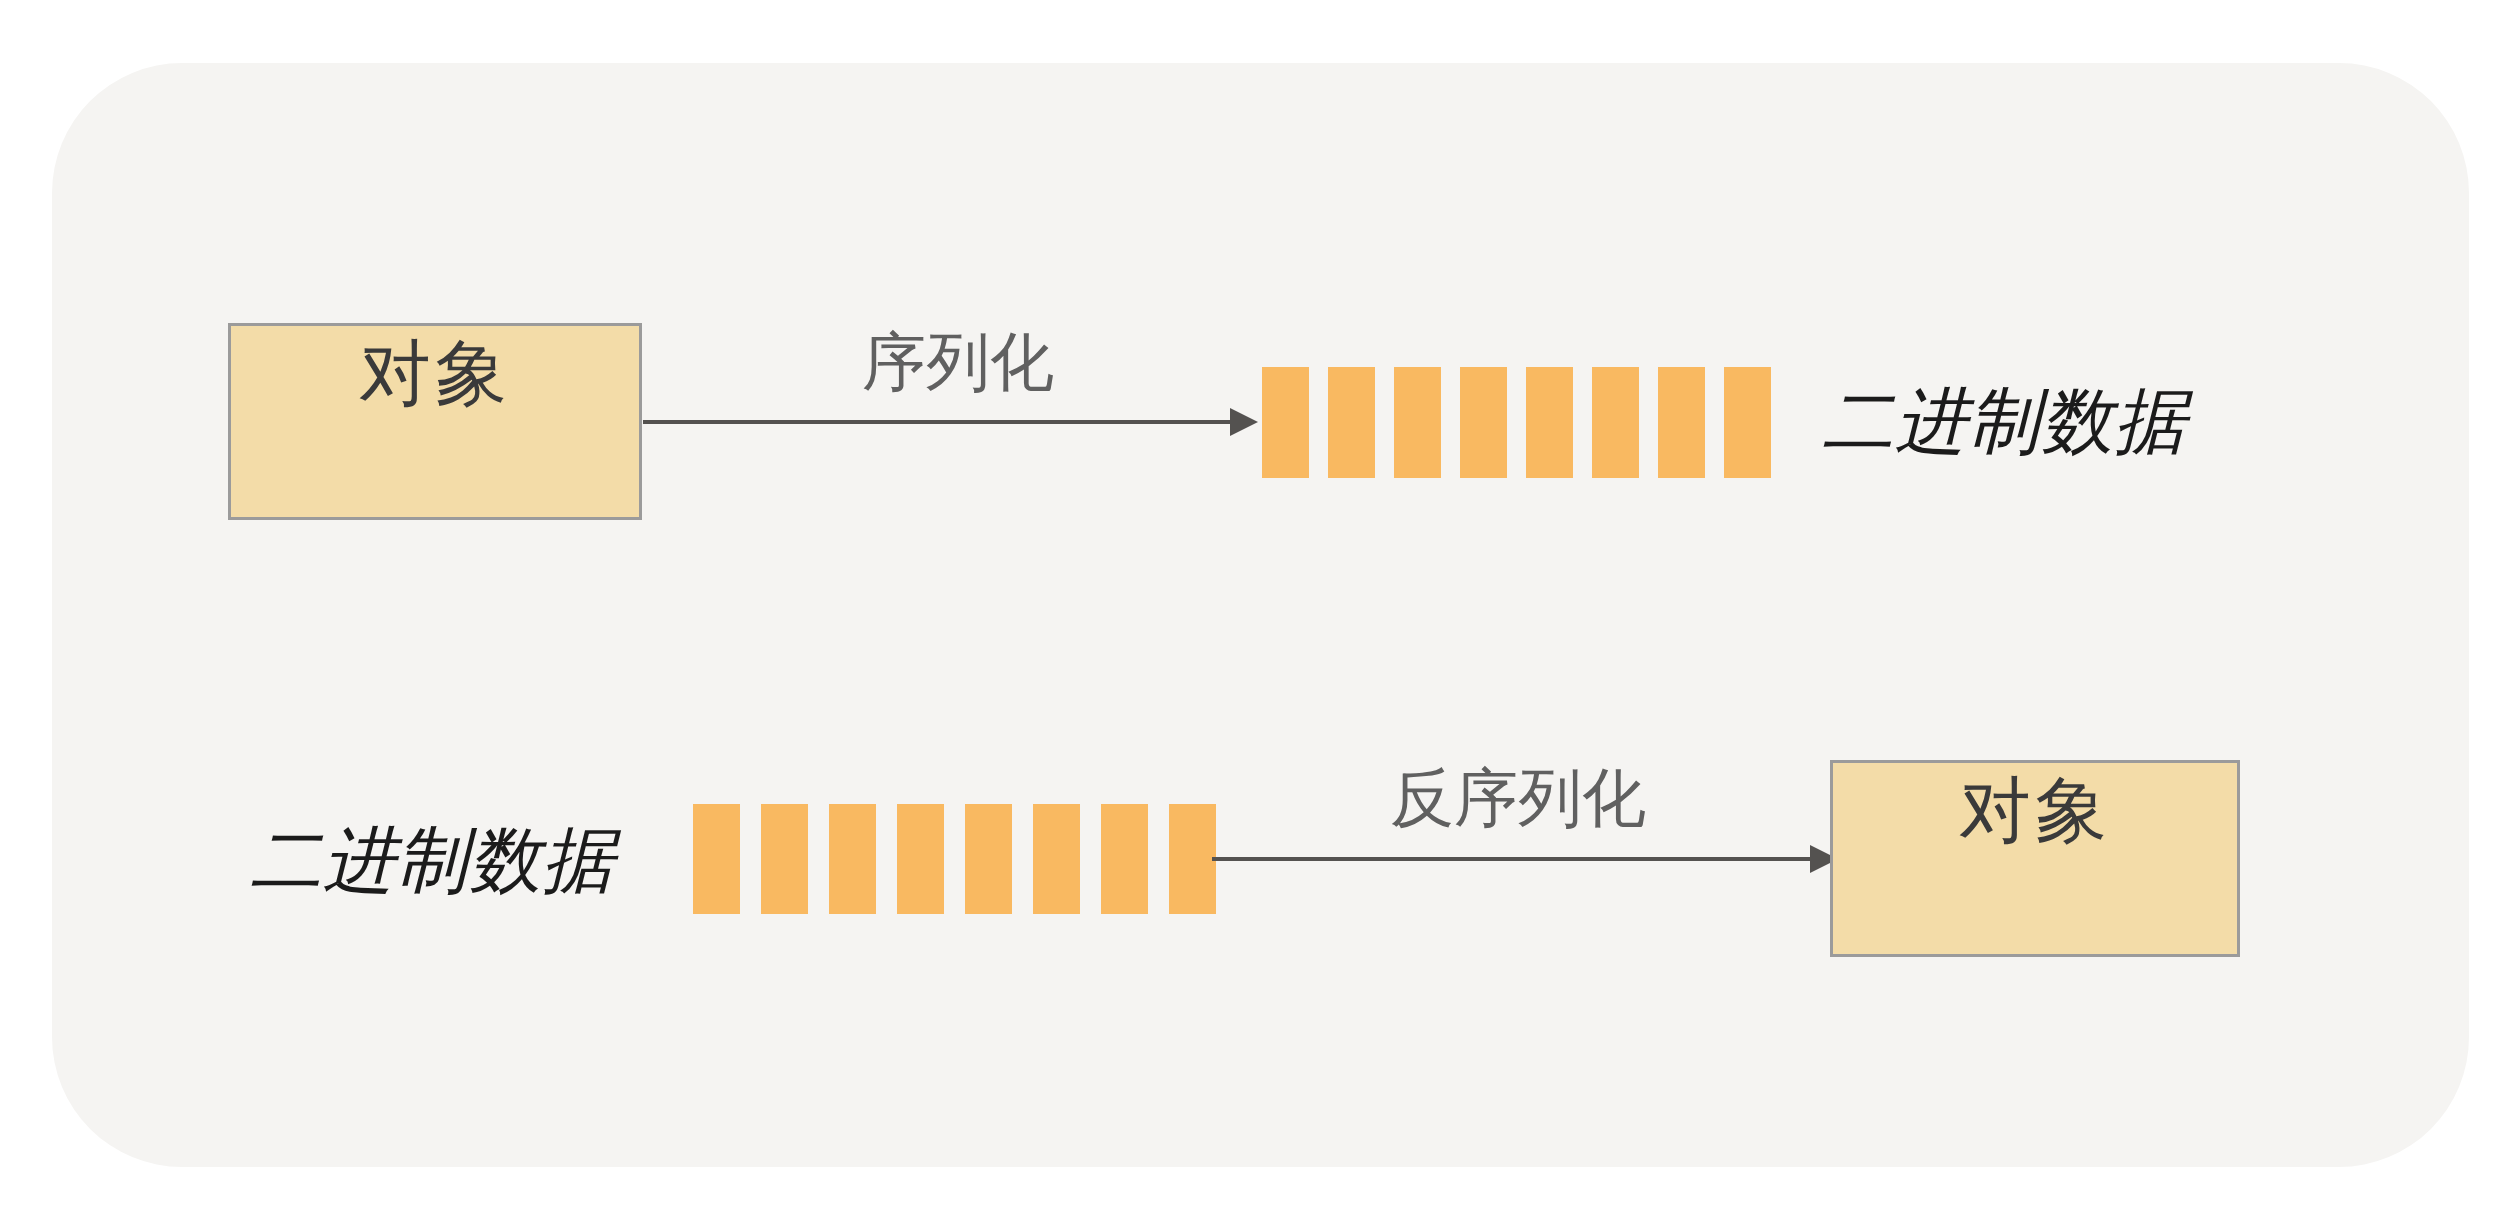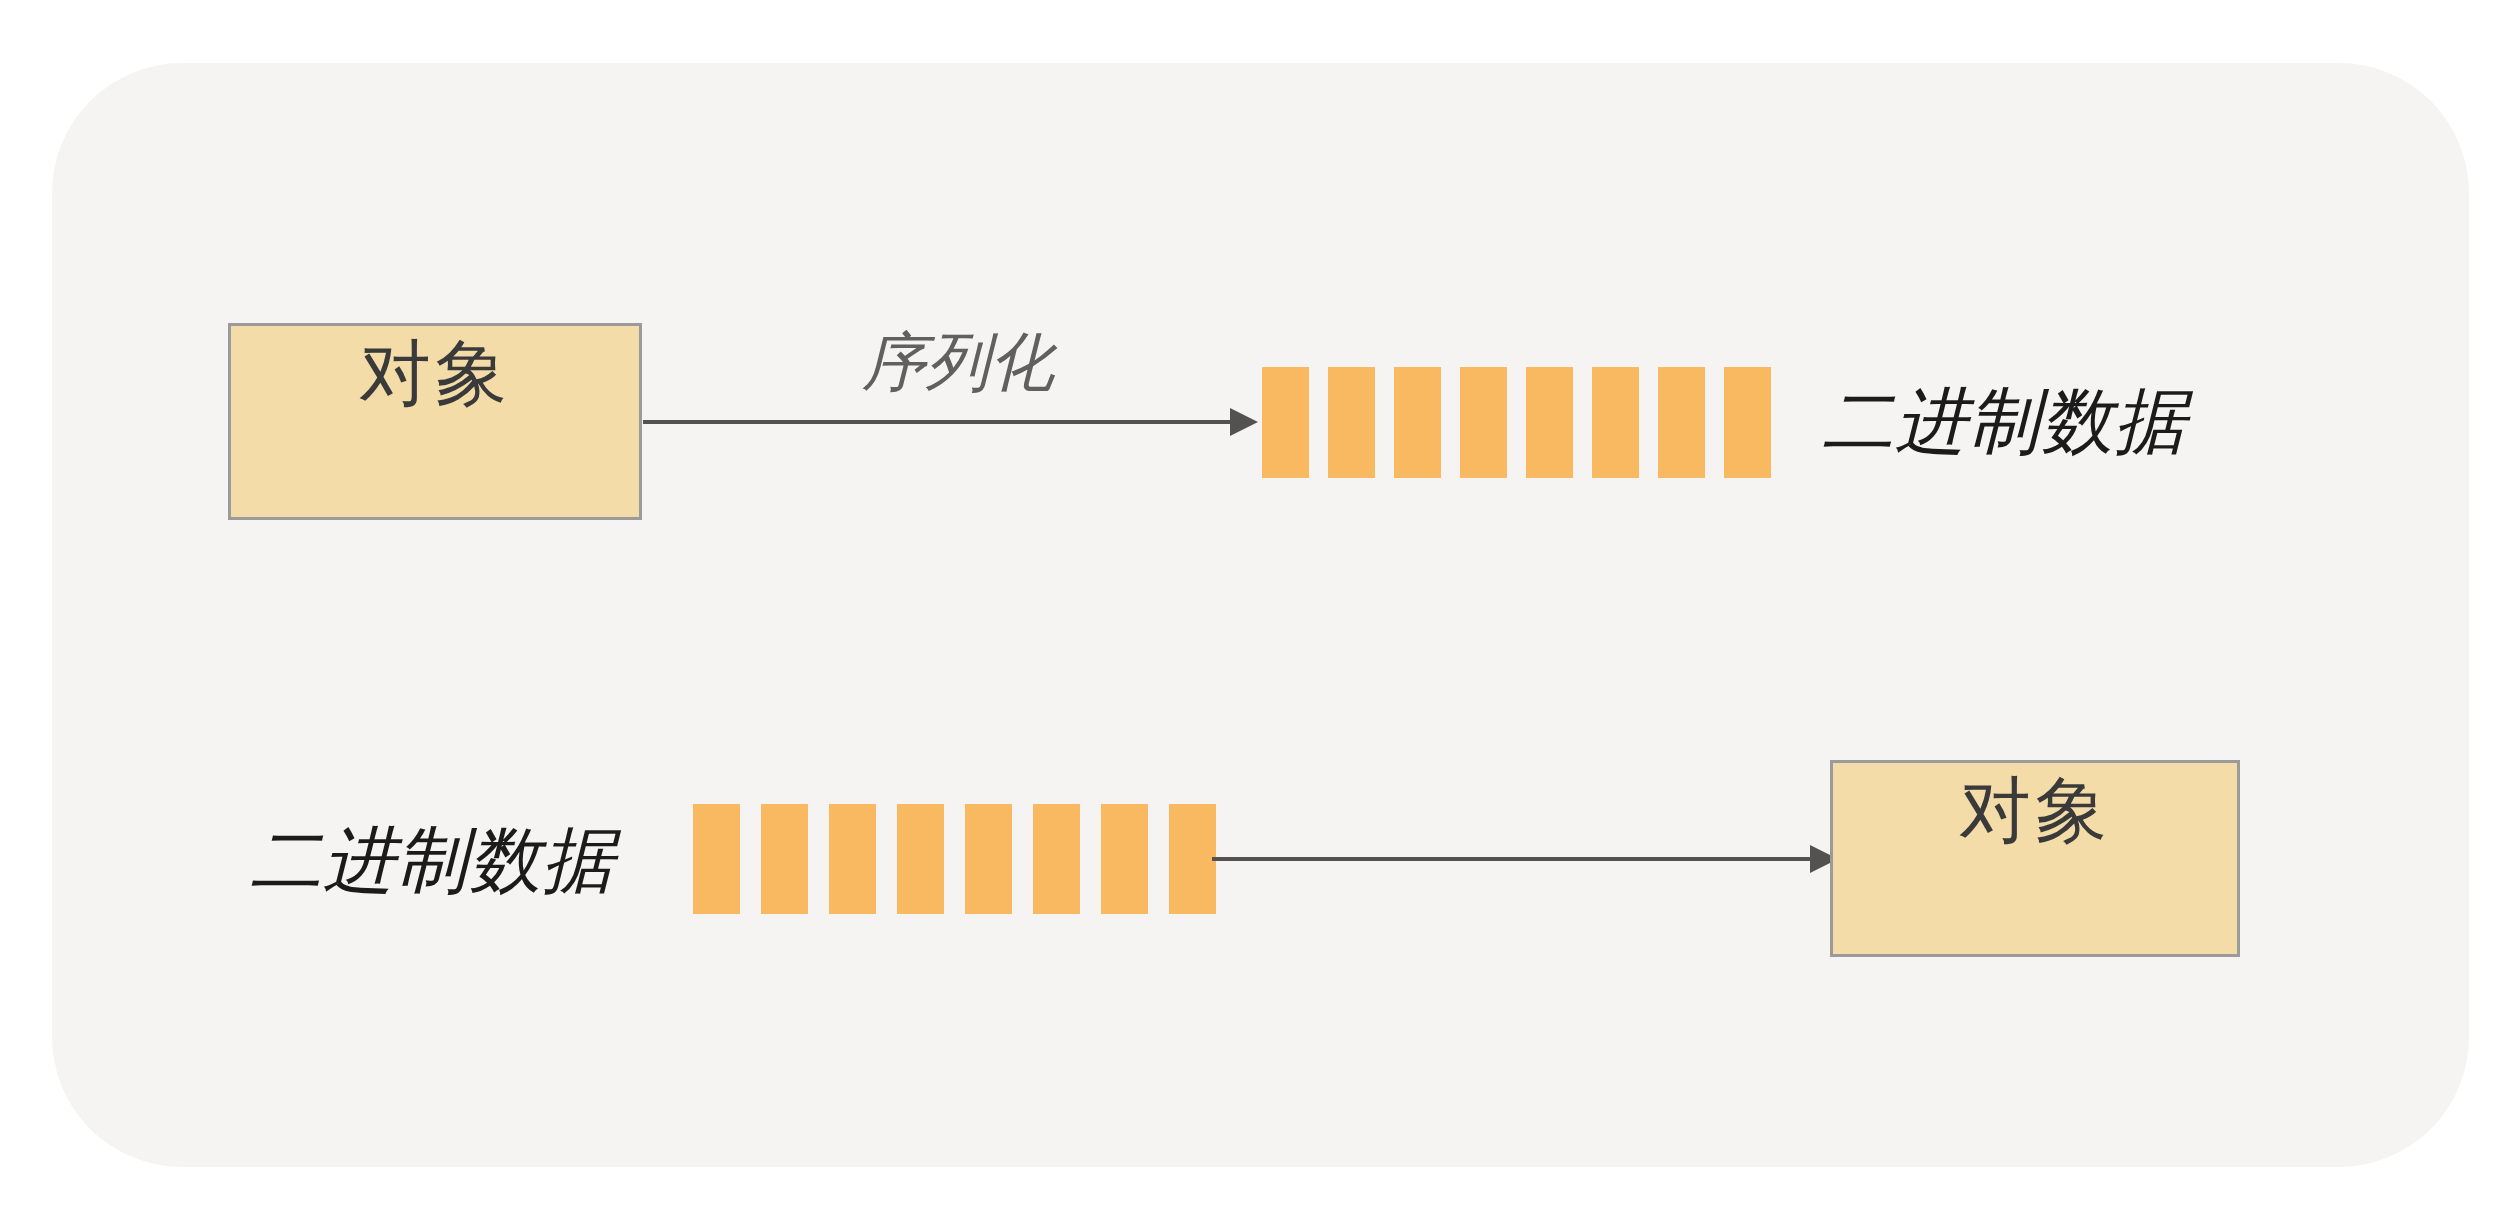--- a/index.html
+++ b/index.html
@@ -42,21 +42,20 @@
     color: var(--object-text);
     letter-spacing: 4px;
   }
 
   .flow-label {
     width: 400px;
     text-align: center;
     font-size: 64px;
     line-height: 72px;
     color: var(--flow-label);
-    font-style: italic;
   }
 
   .arrow-line {
     height: 4px;
     background: var(--arrow);
   }
   .arrow-head {
     width: 0; height: 0;
     border-top: 14px solid transparent;
     border-bottom: 14px solid transparent;
@@ -118,20 +117,21 @@
       <div class="bar"></div>
       <div class="bar"></div>
       <div class="bar"></div>
       <div class="bar"></div>
       <div class="bar"></div>
       <div class="bar"></div>
       <div class="bar"></div>
       <div class="bar"></div>
     </div>
 
+  <div class="flow-label abs" style="left:1318px; top:762px;">反序列化</div>
 
   <div class="arrow-line abs" style="left:1212px; top:857px; width:598px;"></div>
   <div class="arrow-head abs" style="left:1810px; top:845px;"></div>
 
   <div class="object-box abs" style="left:1830px; top:760px; width:410px; height:197px;">
     <span class="box-label">对象</span>
   </div>
 </div>
 
 </body></html>

